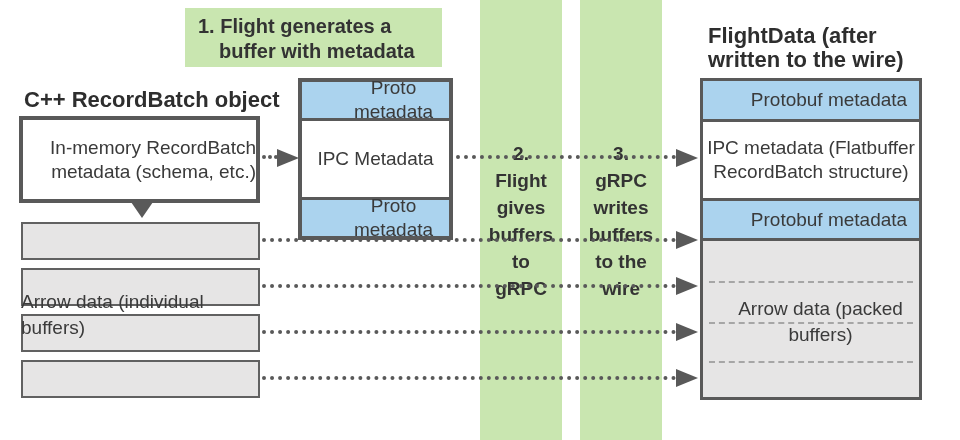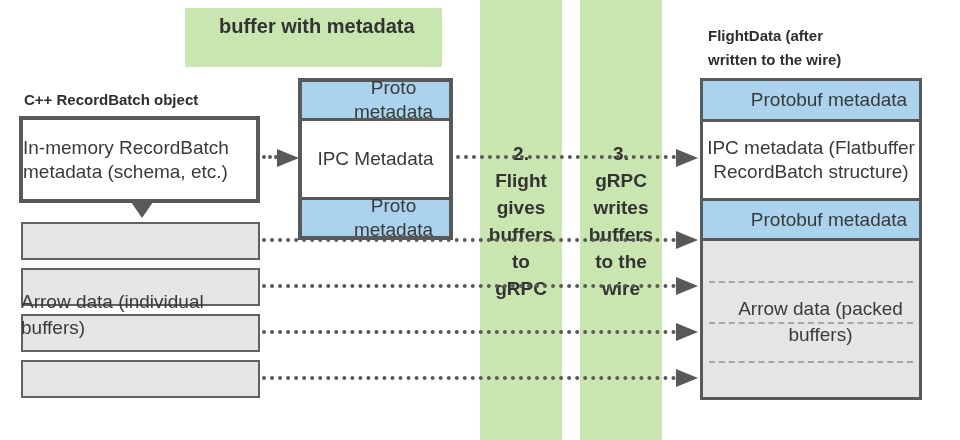--- a/index.html
+++ b/index.html
@@ -9,23 +9,23 @@
   }
   .band{position:absolute;top:0;width:82px;height:440px;background:#c9e6b0;}
   .band-text{position:absolute;width:82px;top:140px;text-align:center;
     font-weight:bold;font-size:19px;line-height:27px;color:#333;}
   .step1{
     position:absolute;left:185px;top:8px;width:257px;height:59px;background:#c9e6b0;
     font-weight:bold;font-size:20px;line-height:25px;color:#333;
     padding:6px 0 0 13px;box-sizing:border-box;
   }
   .step1 .l2{padding-left:21px;}
-  .heading{position:absolute;font-weight:bold;font-size:15px;line-height:24px;color:#2e2e2e;}
+  .heading{position:absolute;font-weight:bold;font-size:22px;line-height:24px;color:#2e2e2e;}
   .box{position:absolute;box-sizing:border-box;background:#fff;border:4px solid #595959;
-    display:flex;flex-direction:column;justify-content:center;align-items:flex-start;
+    display:flex;flex-direction:column;justify-content:center;align-items:flex-end;
     font-size:19px;line-height:24px;text-align:center;color:#3a3a3a;}
   .graybox{position:absolute;left:21px;width:239px;height:38px;box-sizing:border-box;
     background:#e6e5e5;border:2px solid #616161;}
   .overlay-label{position:absolute;font-size:19px;line-height:26px;color:#3a3a3a;}
   .stack{position:absolute;box-sizing:border-box;border:4px solid #595959;background:#fff;
     display:flex;flex-direction:column;}
   .stack .row{box-sizing:border-box;display:flex;align-items:center;justify-content:center;
     font-size:19px;text-align:center;line-height:24px;color:#3a3a3a;}
   .sep{border-top:3px solid #595959;}
   .bluebg{background:#abd3ee;padding-left:36px;}
@@ -41,20 +41,21 @@
 </style>
 </head>
 <body>
 
 <div id="stage">
 
   <div class="band" style="left:480px;"></div>
   <div class="band" style="left:580px;"></div>
 
   <div class="step1">
+    <div class="l1">1. Flight generates a</div>
     <div class="l2">buffer with metadata</div>
   </div>
 
   <div class="heading" style="left:24px;top:88px;">C++ RecordBatch object</div>
 
   <div class="box" style="left:19px;top:116px;width:241px;height:87px;">
     <div>In-memory RecordBatch</div>
     <div>metadata (schema, etc.)</div>
   </div>
 

